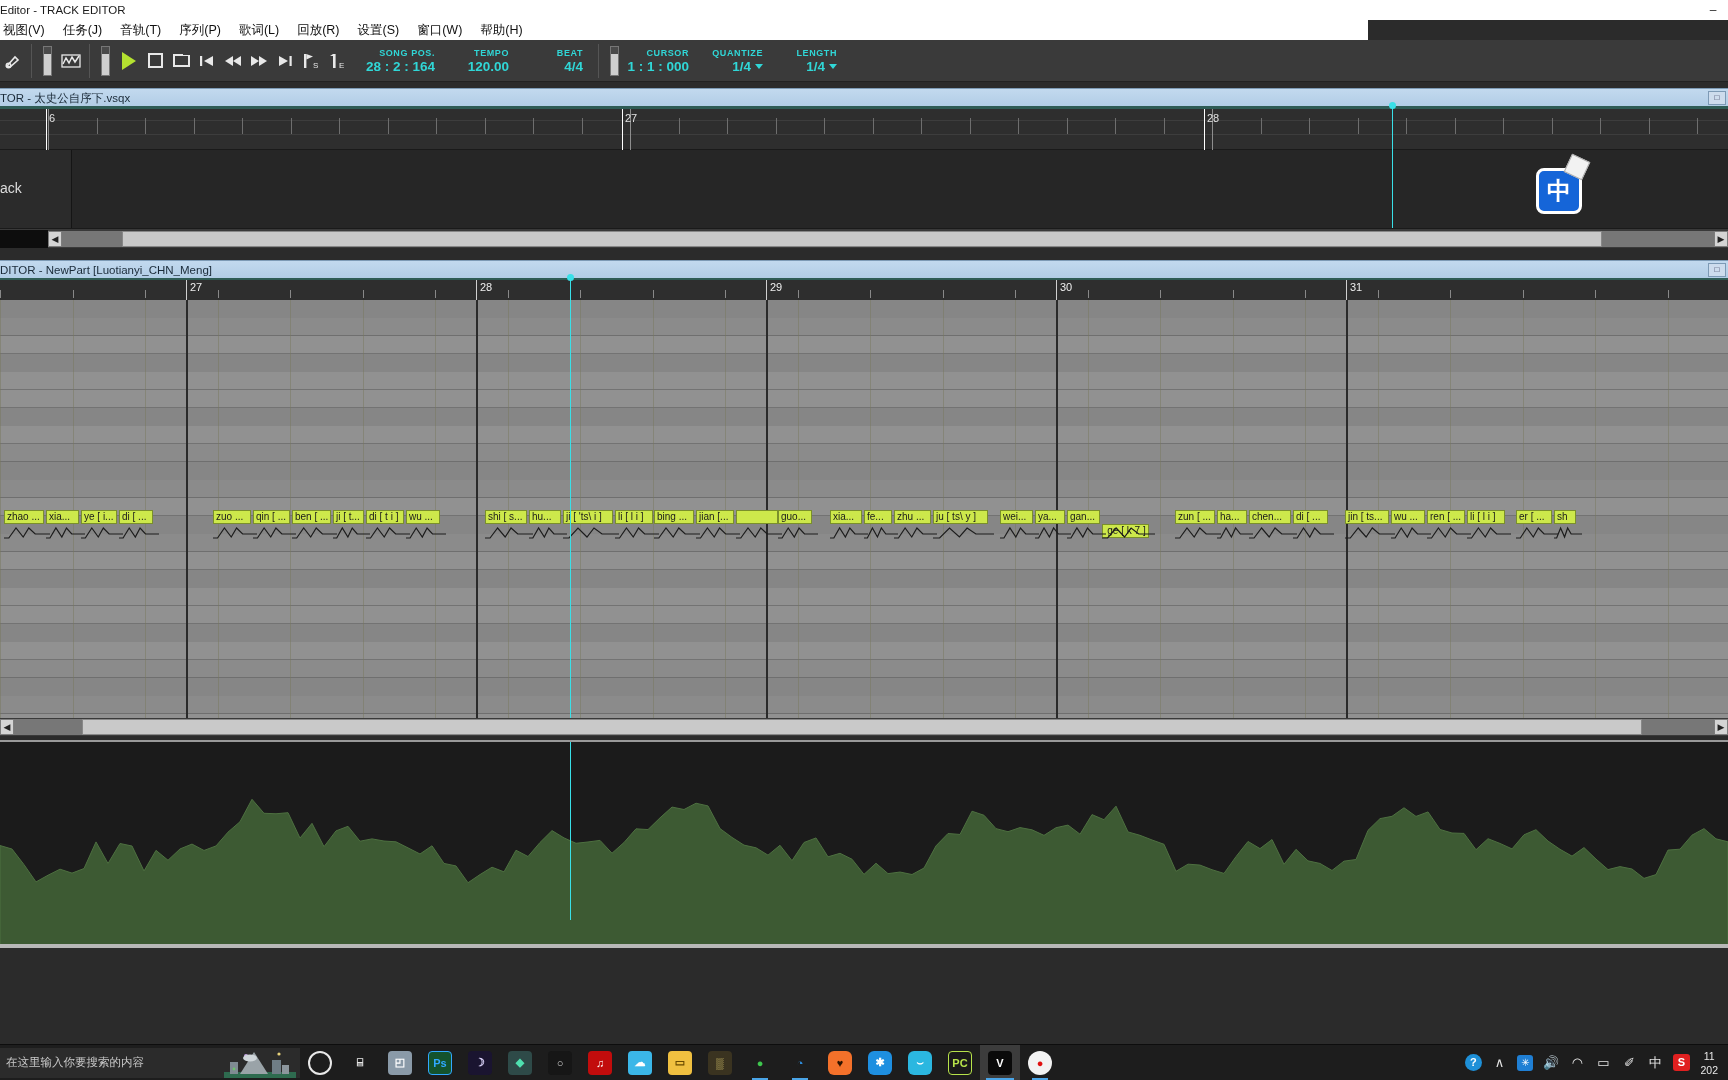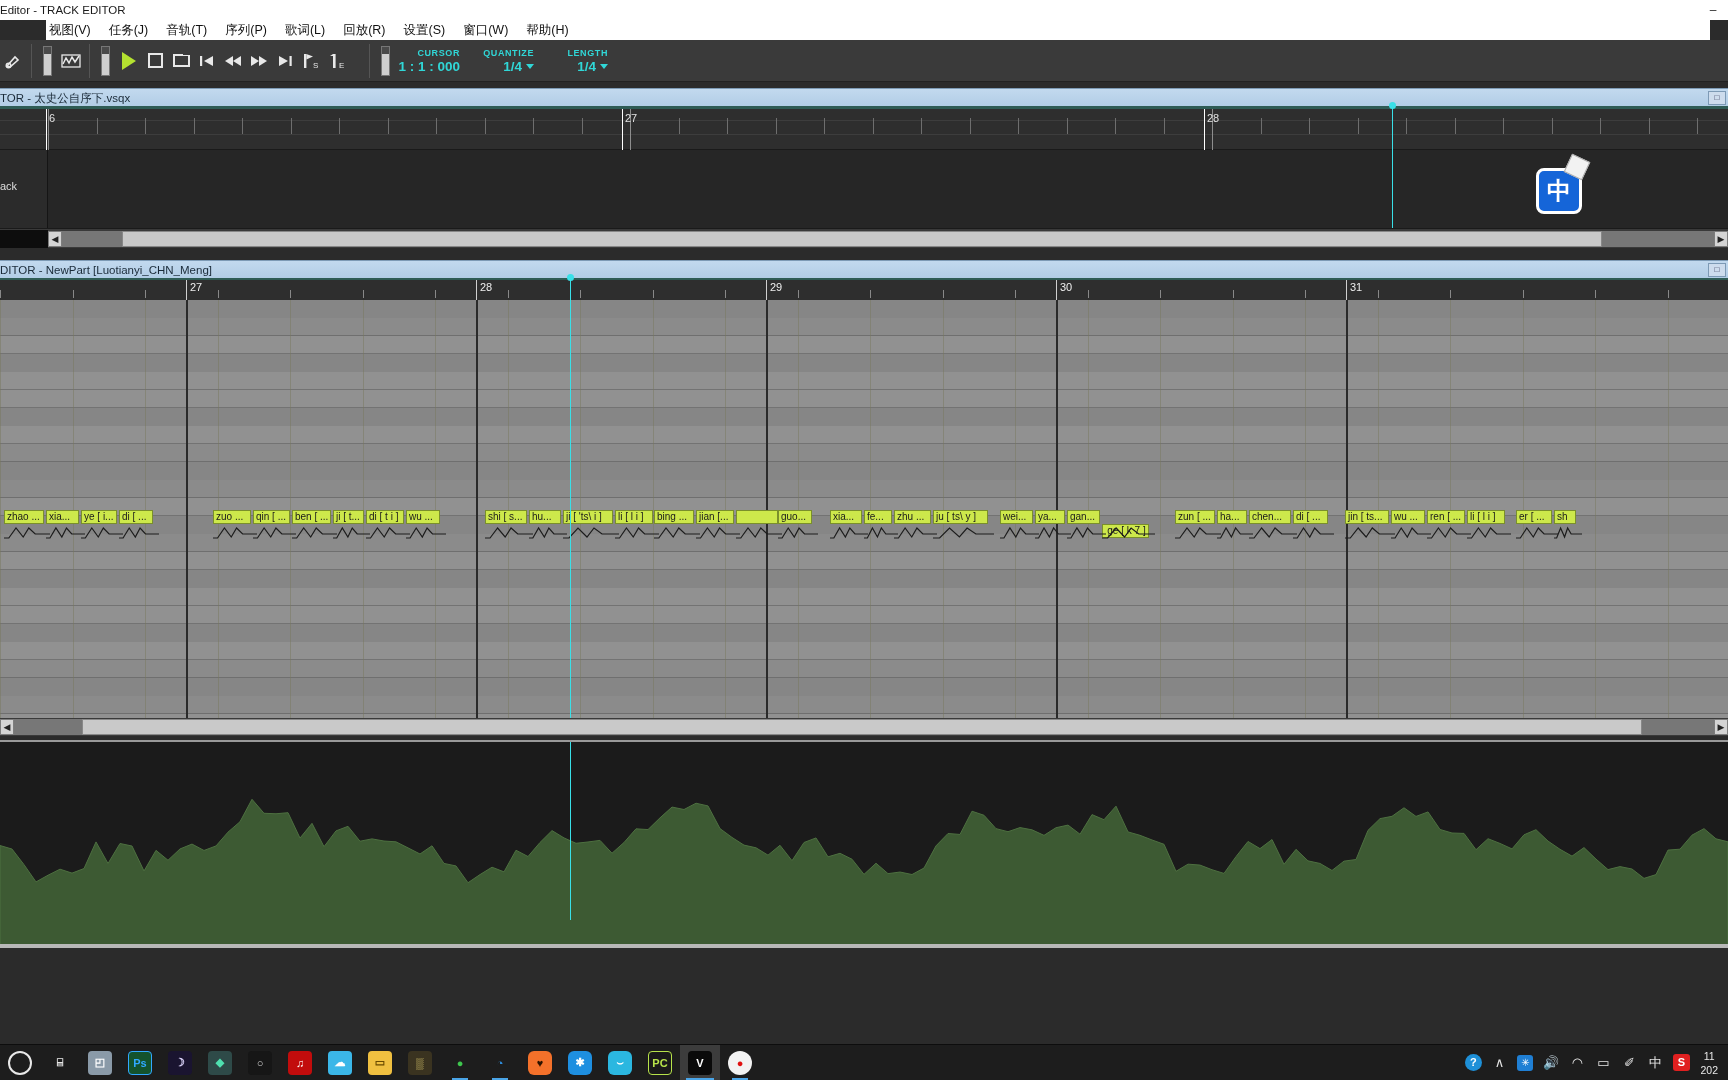--- a/index.html
+++ b/index.html
@@ -25,23 +25,23 @@
   .titlebar .wbtns {
     margin-left: auto; display: flex; align-items: center; height: 20px;
   }
   .titlebar .wbtn {
     width: 30px; height: 20px; display: flex; align-items: center; justify-content: center;
     font-size: 12px; color: #333;
   }
 
   
   .menubar {
-    position: absolute; left: 0; top: 20px; width: 1664px; height: 20px;
+    position: absolute; left: 0; top: 20px; width: 1368px; height: 20px;
     background: #ffffff; display: flex; align-items: center;
-    font-size: 12.5px; color: #111; margin-left: 46px;
+    font-size: 12.5px; color: #111;
   }
   .menubar .mitem { padding: 0 9px; white-space: nowrap; line-height: 20px; height: 20px;}
   .menubar .mitem:first-child { margin-left: -6px; }
 
   
   .toolbar {
     position: absolute; left: 0; top: 40px; width: 1728px; height: 42px;
     background: #3a3a3a;
     border-bottom: 1px solid #222;
     display: flex; align-items: center;
@@ -113,23 +113,23 @@
   .te-ruler .rtop { position:absolute; left:0; top:0; width:100%; height:3px; background:#2f5c55; }
   .te-ruler .gline { position: absolute; top: 3px; width: 1px; height: 41px; background: #8d8d8d; }
   .te-ruler .gline.minor { height: 16px; top: 12px; background: #6e6e6e; }
   .te-ruler .rnum {
     position: absolute; top: 6px; font-size: 11px; color: #e2e2e2;
   }
   .te-ruler .hline { position:absolute; left:0; width:100%; height:1px; background:#3d3d3d; }
 
   .te-body { position: absolute; left: 0; top: 44px; width: 1728px; height: 78px; background: #262626; }
   .te-head {
-    position: absolute; left: 0; top: 0; width: 48px; height: 78px;
+    position: absolute; left: 0; top: 0; width: 72px; height: 78px;
     background: #2b2b2b; border-right: 1px solid #151515;
-    font-size: 11px; color: #ddd;
+    font-size: 14px; color: #ddd;
   }
   .te-head .tname { position: absolute; left: 0px; top: 30px; }
   .te-part {
     position: absolute; left: 48px; top: 2px; width: 1678px; height: 72px;
     background: #2b6a6a; border-top: 2px solid #4fe4e4; border-bottom: 2px solid #4fe4e4;
   }
   .te-part .pname { position: absolute; left: 4px; top: 1px; font-size: 11px; color: #eaeaea; }
   .te-part .psing { position: absolute; left: 4px; top: 52px; font-size: 11px; color: #eaeaea; }
   .te-part .rbadge {
     position: absolute; left: -10px; top: 52px; width: 11px; height: 11px;
@@ -338,20 +338,34 @@
     </div>
     <div class="tb-btn">
       <svg width="22" height="18" viewBox="0 0 22 18">
         <rect x="7" y="2" width="2.6" height="14" fill="#e8e8e8"></rect>
         <polygon points="7,2 4,4 7,4" fill="#e8e8e8"></polygon>
         <text x="13" y="16" font-size="8" fill="#e8e8e8" font-family="Liberation Sans">E</text>
       </svg>
     </div>
 
     <div style="width:14px"></div>
+    <div id="readouts1" style="display:flex">
+        <div class="readout" style="min-width: 62px; margin-right: 10px;">
+          <div class="lbl">SONG POS.</div>
+          <div class="val">28 : 2 : 164</div>
+        </div>
+        <div class="readout" style="min-width: 62px; margin-right: 10px;">
+          <div class="lbl">TEMPO</div>
+          <div class="val">120.00</div>
+        </div>
+        <div class="readout" style="min-width: 62px; margin-right: 10px;">
+          <div class="lbl">BEAT</div>
+          <div class="val">4/4</div>
+        </div>
+      </div>
     <div class="tb-sep"></div>
     <div class="tb-slider"></div>
     <div id="readouts2" style="display:flex">
         <div class="readout" style="min-width: 62px; margin-right: 10px;">
           <div class="lbl">CURSOR</div>
           <div class="val">1 : 1 : 000</div>
         </div>
         <div class="readout" style="min-width: 62px; margin-right: 10px;">
           <div class="lbl">QUANTIZE</div>
           <div class="val">1/4<span class="caret-d"></span></div>
@@ -745,20 +759,34 @@
     <div id="dyn-playhead" style="position: absolute; top: 0px; width: 1px; height: 178px; background: rgb(57, 224, 232); left: 570px;"></div>
     <div class="bottomline"></div>
   </div>
 
   <div class="ime-float">
     <div class="pencil"></div>
     <span>中</span>
   </div>
 
   <div class="taskbar">
+    <div class="tb-search">
+      <span>在这里输入你要搜索的内容</span>
+      <svg class="cortana" viewBox="0 0 72 30">
+        <rect x="0" y="24" width="72" height="6" fill="#2e6b4f"></rect>
+        <polygon points="30,4 44,26 16,26" fill="#9aa3a8"></polygon>
+        <rect x="6" y="14" width="8" height="12" fill="#7f8b93"></rect>
+        <rect x="48" y="12" width="9" height="14" fill="#6f7d86"></rect>
+        <rect x="58" y="17" width="7" height="9" fill="#8c969d"></rect>
+        <circle cx="22" cy="8" r="2" fill="#c9a7e8"></circle>
+        <circle cx="55" cy="6" r="1.6" fill="#e8d27a"></circle>
+        <circle cx="10" cy="21" r="1.4" fill="#6ec46e"></circle>
+        <ellipse cx="26" cy="10" rx="7" ry="3.5" fill="#cfd6da"></ellipse>
+      </svg>
+    </div>
     <div id="taskbar-icons" style="display:flex;align-items:center;">
         <div class="ticon">
           <div class="glyph" style="background: transparent; color: rgb(232, 232, 232); border-radius: 50%; border: 2px solid rgb(232, 232, 232);"></div>
         </div>
         <div class="ticon">
           <div class="glyph" style="background: transparent; color: rgb(232, 232, 232);">⌸</div>
         </div>
         <div class="ticon">
           <div class="glyph" style="background: rgb(138, 154, 168); color: rgb(255, 255, 255);">◰</div>
         </div>

